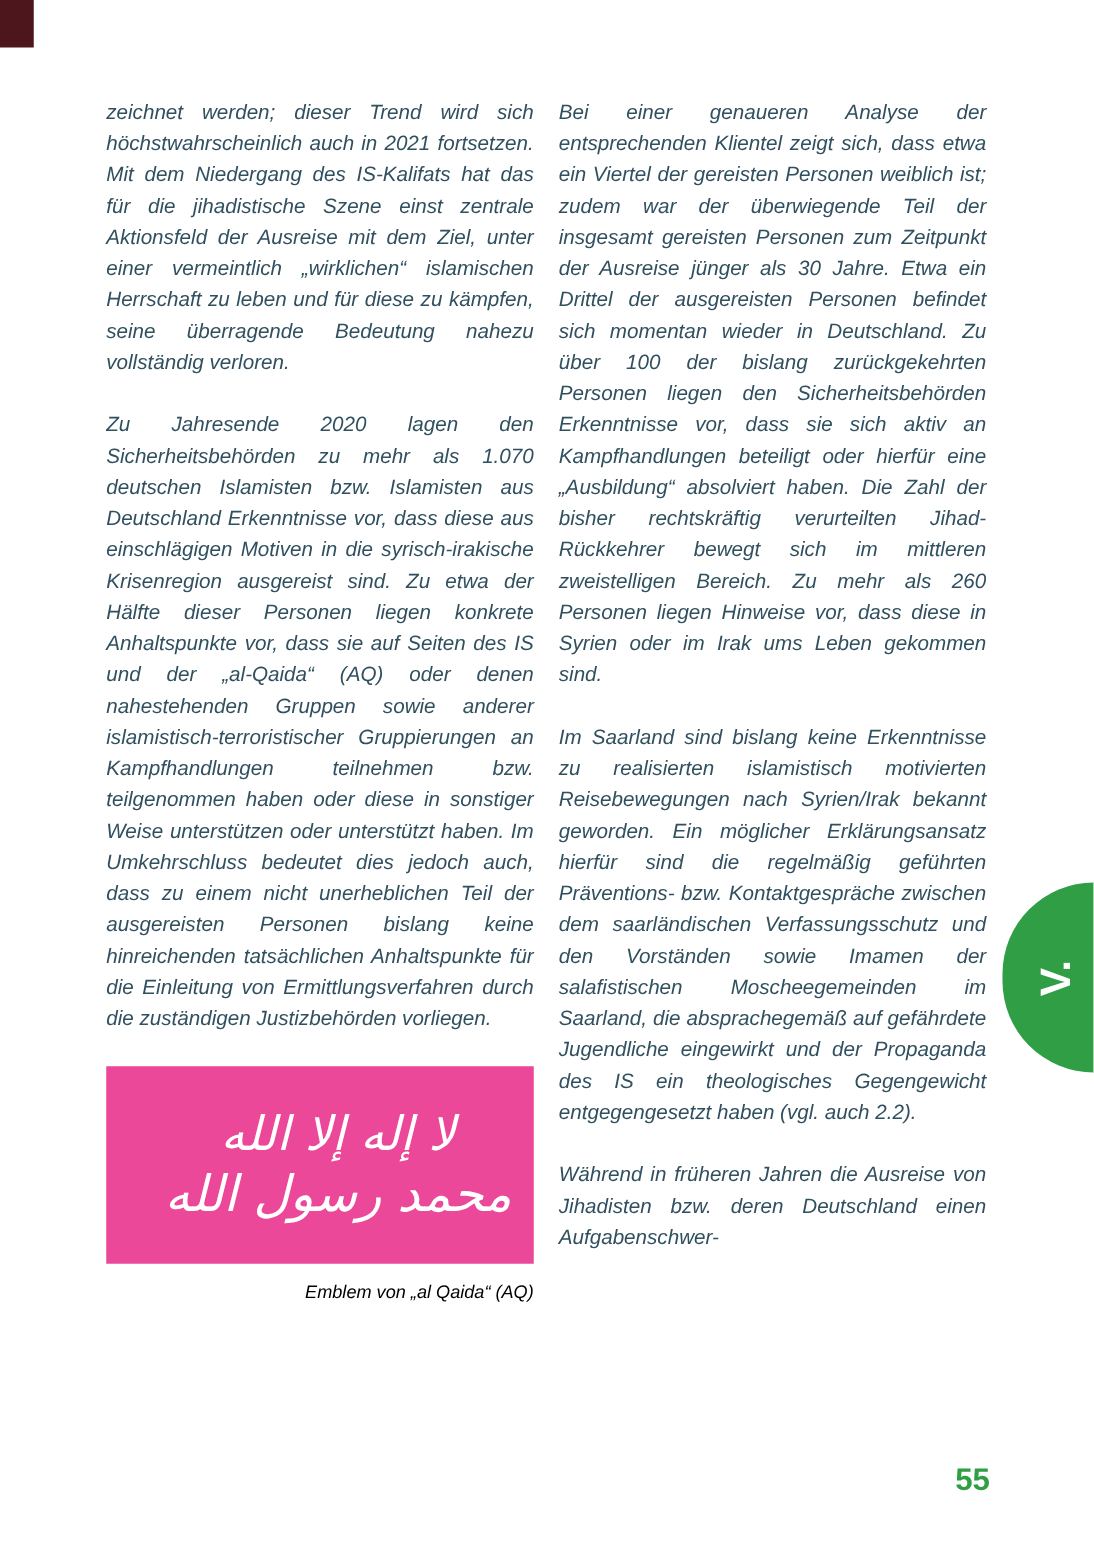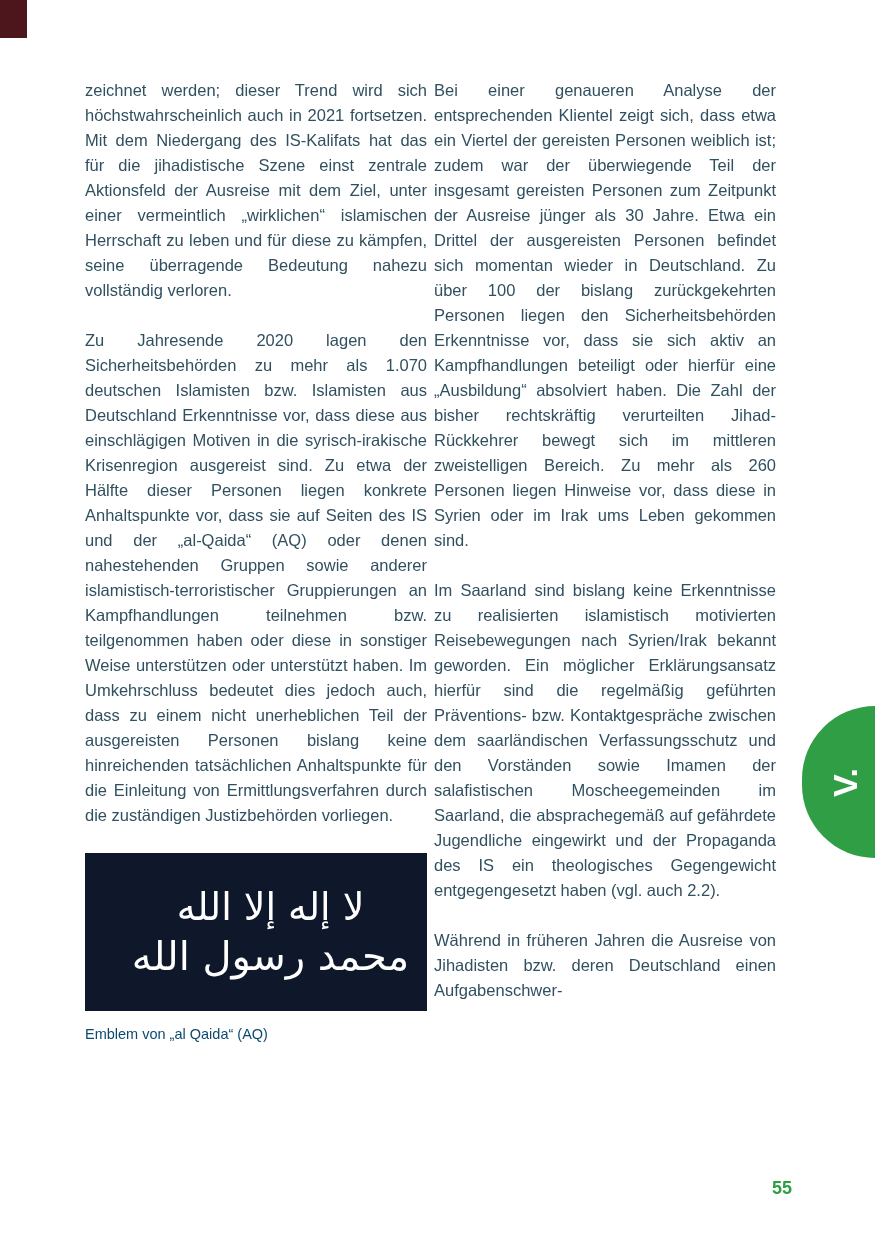--- a/index.html
+++ b/index.html
@@ -18,53 +18,54 @@
     top: 0; left: 0;
     width: 27px; height: 38px;
     background: #4d151c;
   }
   .columns {
     position: absolute;
     top: 78px;
     left: 85px;
     width: 708px;
     display: flex;
-    gap: 7px;
+    gap: 20px;
+    font-style: italic;
   }
   .col {
     width: 342px;
     font-size: 16.5px;
     line-height: 25px;
     text-align: justify;
     hyphens: auto;
     -webkit-hyphens: auto;
   }
   .col p { margin: 0 0 25px 0; }
   .figure { margin-top: 6px; }
   .flag {
     width: 342px;
     height: 158px;
-    background: #0f172a;
+    background: #ec4899;
     color: #ffffff;
     display: flex;
     flex-direction: column;
     align-items: center;
     justify-content: center;
     direction: rtl;
     text-align: center;
     overflow: hidden;
     padding-left: 29px;
   }
   .flag .flag-line-1 { font-size: 38px; line-height: 1.25; font-family: "DejaVu Sans", sans-serif; }
   .flag .flag-line-2 { font-size: 40px; line-height: 1.2; font-family: "DejaVu Sans", sans-serif; }
   .caption {
     font-size: 14.5px;
     margin-top: 11px;
-    text-align: left;
-    color: #0c4a6e;
+    text-align: right;
+    color: #000000;
   }
   .section-tab {
     position: absolute;
     right: 0;
     top: 706px;
     width: 73px;
     height: 152px;
     background: #2f9e44;
     border-radius: 152px 0 0 152px;
     display: flex;
@@ -77,21 +78,21 @@
     font-weight: bold;
     transform: rotate(-90deg);
     display: inline-block;
     margin-left: 14px;
   }
   .page-number {
     position: absolute;
     right: 83px;
     bottom: 42px;
     color: #2f9e44;
-    font-size: 18px;
+    font-size: 25px;
     font-weight: bold;
     margin-left: 36px;
   }
 </style>
 </head>
 <body>
 
 <div class="page">
 
   <div class="corner-mark"></div>

